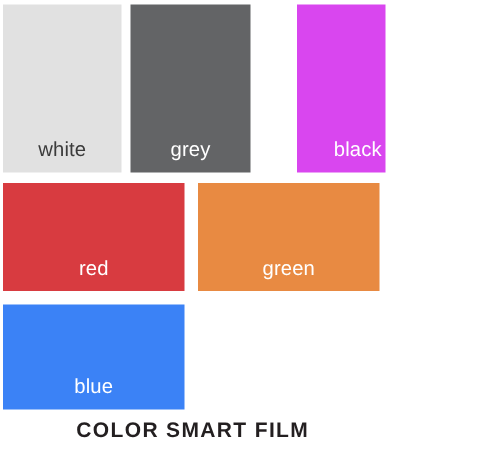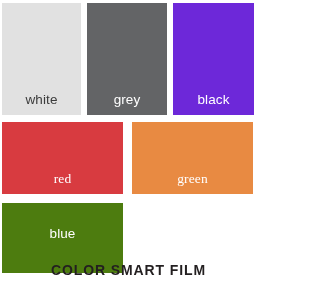--- a/index.html
+++ b/index.html
@@ -40,21 +40,21 @@
   .row-bottom { padding: 9px 2px 0 2px; gap: 9px; }
 
   .swatch {
     position: relative;
     box-sizing: border-box;
     display: flex;
     align-items: flex-end;
     justify-content: center;
   }
   .row-top .swatch    { height: 112px; }
-  .row-middle .swatch { height: 72px; font-family: Liberation Serif, serif; }
+  .row-middle .swatch { height: 72px; }
   .row-bottom .swatch { height: 70px; }
 
   
   .col-white { flex: 0 0 79px; }
   .col-grey  { flex: 0 0 80px; }
   .col-black { flex: 0 0 81px; }
 
   
   .col-half-left  { flex: 0 0 121px; }
   .col-half-right { flex: 0 0 121px; }
@@ -68,21 +68,21 @@
     user-select: none;
   }
   .label-dark  { color: #3b3b3b; }
   .label-light { color: #ffffff; }
 
   
   .caption {
     position: absolute;
     left: 0;
     right: 0;
-    top: 262px;
+    top: 278px;
     text-align: center;
     font-size: 14px;
     font-weight: bold;
     letter-spacing: 0.9px;
     color: #231f20;
     white-space: nowrap;
     user-select: none;
   }
 </style>
 </head>
@@ -92,36 +92,36 @@
 
   <div class="swatch-grid">
 
     <div class="swatch-row row-top">
       <div class="swatch col-white" style="background-color: rgb(225, 225, 225);">
         <span class="swatch-label label-dark" style="color: rgb(59, 59, 59);">white</span>
       </div>
       <div class="swatch col-grey" style="background-color: rgb(99, 100, 102);">
         <span class="swatch-label label-light" style="color: rgb(255, 255, 255);">grey</span>
       </div>
-      <div class="swatch col-black" style="background-color: #6d28d9;">
+      <div class="swatch col-black" style="background-color: #d946ef; margin-left: 25px;">
         <span class="swatch-label label-light" style="color: rgb(255, 255, 255);">black</span>
       </div>
     </div>
 
     <div class="swatch-row row-middle">
       <div class="swatch col-half-left" style="background-color: rgb(216, 59, 64);">
         <span class="swatch-label label-light" style="color: rgb(255, 255, 255);">red</span>
       </div>
       <div class="swatch col-half-right" style="background-color: rgb(232, 138, 66);">
         <span class="swatch-label label-light" style="color: rgb(255, 255, 255);">green</span>
       </div>
     </div>
 
     <div class="swatch-row row-bottom">
-      <div class="swatch col-half-right" style="background-color: #4d7c0f; align-items: center;">
+      <div class="swatch col-half-right" style="background-color: #3b82f6;">
         <span class="swatch-label label-light" style="color: rgb(255, 255, 255);">blue</span>
       </div>
     </div>
 
   </div>
 
   <div class="caption" style="color: rgb(35, 31, 32);">COLOR SMART FILM</div>
 
 </div>
 

